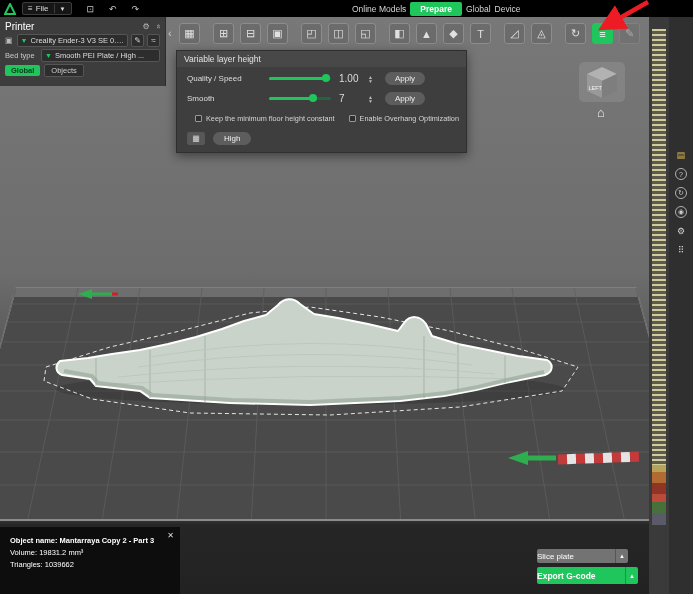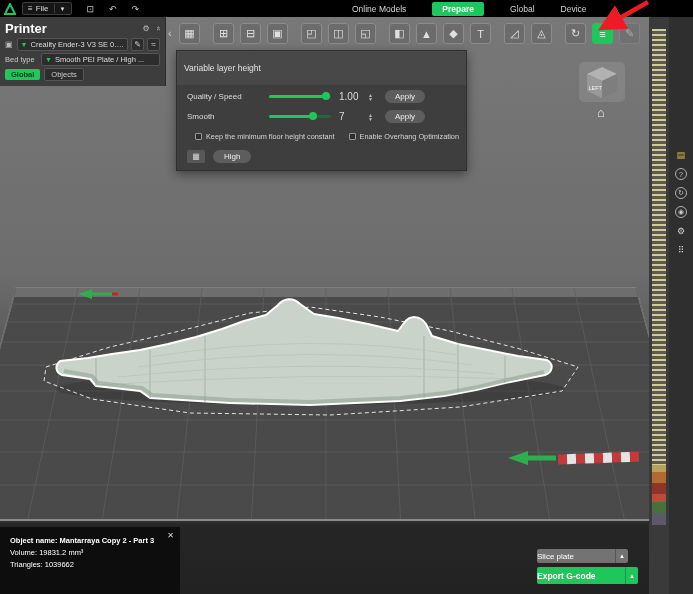--- a/index.html
+++ b/index.html
@@ -5,28 +5,28 @@
 *{margin:0;padding:0;box-sizing:border-box}
 html,body{width:693px;height:594px;overflow:hidden;background:#232323;font-family:"Liberation Sans",sans-serif}
 #app{position:absolute;inset:0;width:693px;height:594px}
 
 
 #titlebar{position:absolute;left:0;top:0;width:693px;height:17px;background:#000;display:flex;align-items:center;z-index:40}
 #logo{margin:0 6px 0 4px;display:flex}
 .tb-btn{display:flex;align-items:center;gap:3px;background:#161616;border:1px solid #3d3d3d;border-radius:2px;height:13px;padding:0 5px;color:#ddd;font-size:8px;cursor:pointer}
 .tb-btn .sep{width:1px;height:9px;background:#3d3d3d;margin:0 2px}
 .tb-ico{color:#c9c9c9;font-size:9px;margin-left:15px;cursor:pointer}
-#tb-tabs{position:absolute;left:352px;top:0;height:17px;display:flex;align-items:center;gap:26px}
+#tb-tabs{position:absolute;left:352px;top:0;height:17px;display:flex;align-items:center;gap:4px}
 .tb-tab{color:#d6d6d6;font-size:8.5px;cursor:pointer;white-space:nowrap}
 .tb-tab.active{background:#1fc65b;color:#fff;font-weight:bold;border-radius:2px;padding:2px 10px}
 
 
 #panel{position:absolute;left:0;top:17px;width:166px;height:69px;background:#3d3d3d;z-index:30;padding:2px 5px;border-right:1px solid #2c2c2c}
 .p-row{display:flex;align-items:center;margin:2px 0}
-#p-title{font-size:13px;color:#fff;font-weight:bold;flex:1}
+#p-title{font-size:10px;color:#fff;font-weight:normal;flex:1}
 .p-hico{color:#bbb;font-size:8px;margin-left:6px;cursor:pointer}
 .p-lico{color:#bbb;font-size:8px;margin-right:4px}
 .dd{flex:1;display:flex;align-items:center;background:#2d2d2d;border:1px solid #555;border-radius:2px;height:13px;padding:0 3px;gap:3px;overflow:hidden;cursor:pointer}
 .dd .chev{color:#1fc65b;font-size:7px}
 .dd .dd-txt{color:#ddd;font-size:7.5px;white-space:nowrap;overflow:hidden;text-overflow:ellipsis}
 .mini-btn{width:13px;height:13px;margin-left:3px;background:#2d2d2d;border:1px solid #555;border-radius:2px;color:#ccc;font-size:8px;display:flex;align-items:center;justify-content:center;cursor:pointer;flex:none}
 .p-label{font-size:7.5px;color:#c9c9c9;width:36px;flex:none}
 .p-tab{font-size:7.5px;border-radius:2px;padding:1px 6px;margin-right:4px;cursor:pointer}
 .p-tab.global{background:#1fc65b;color:#0b3b1d;font-weight:bold}
 .p-tab.objects{background:#2d2d2d;color:#ccc;border:1px solid #555}
@@ -34,21 +34,21 @@
 
 
 #toolbar{position:absolute;left:179px;top:23px;display:flex;align-items:center;gap:6px;z-index:25}
 .tool{width:21px;height:21px;border:1px solid #8d8d8d;border-radius:3px;display:flex;align-items:center;justify-content:center;color:#e0e0e0;font-size:11px;background:rgba(70,70,70,.25);cursor:pointer;flex:none}
 .tool.grp{margin-left:7px}
 .tool.active{background:#1fc65b;border-color:#1fc65b;color:#fff;font-weight:bold}
 .tool.dim{opacity:.45}
 
 
 #popup{position:absolute;left:176px;top:50px;width:291px;background:#3e3e3e;border:1px solid #2f2f2f;box-shadow:0 3px 10px rgba(0,0,0,.45);z-index:26;padding-bottom:5px}
-#popup-title{background:#484848;color:#e3e3e3;font-size:8.5px;padding:12px 7px}
+#popup-title{background:#484848;color:#e3e3e3;font-size:8.5px;padding:3px 7px}
 .pr{display:flex;align-items:center;padding:5px 10px 2px 10px}
 .pr-label{font-size:8px;color:#ddd;width:82px;flex:none}
 .slider{width:62px;height:3px;background:#27633f;position:relative;border-radius:2px;cursor:pointer}
 .slider .fill{position:absolute;left:0;top:0;height:3px;background:#1fc65b;border-radius:2px}
 .slider .knob{position:absolute;top:-3px;width:8px;height:8px;background:#1fc65b;border-radius:50%}
 .sl-val{width:26px;text-align:left;font-size:10px;color:#ddd;margin-left:8px}
 .stepper{display:flex;flex-direction:column;margin-left:3px;line-height:4px;cursor:pointer}
 .stepper span{font-size:5px;color:#bbb}
 .apply{margin-left:12px;background:#5d5d5d;color:#eee;font-size:8px;border-radius:7px;padding:2px 10px;cursor:pointer}
 .chk{width:7px;height:7px;border:1px solid #999;background:#2e2e2e;border-radius:1px;margin-right:4px;flex:none;cursor:pointer}

